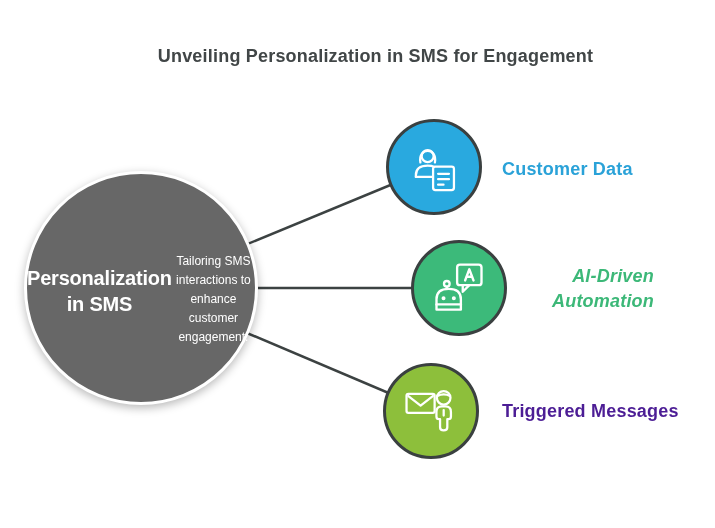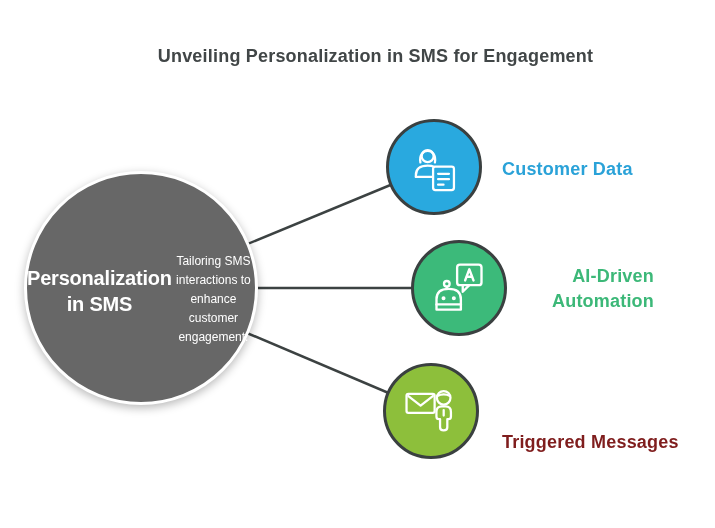--- a/index.html
+++ b/index.html
@@ -90,21 +90,21 @@
     font-weight: bold;
     letter-spacing: 0.2px;
     white-space: nowrap;
     text-align: right;
   }
   .node-label.wrap { white-space: normal; width: 130px; line-height: 25px; }
   #node-customer { left: 386px; top: 119px; }
   #node-ai       { left: 411px; top: 240px; }
   #node-trigger  { left: 383px; top: 363px; }
   #label-customer { left: 502px; top: 157px; line-height: 24px; }
-  #label-ai       { left: 524px; top: 264px; }
+  #label-ai       { left: 524px; top: 264px; font-style: italic; }
   #label-trigger  { left: 502px; top: 399px; line-height: 24px; }
 </style>
 </head>
 <body>
 
 <div class="stage">
 
   <div class="page-title">Unveiling Personalization in SMS for Engagement</div>
 
   <svg class="connectors" viewBox="0 0 715 528" aria-hidden="true">
@@ -166,15 +166,15 @@
           <line x1="46" y1="31" x2="46" y2="37"></line>
         </g>
       </svg>
     </span>
   </div>
 
   <div class="node-label" id="label-customer" style="color: rgb(42, 162, 216);">Customer Data</div>
 
   <div class="node-label wrap" id="label-ai" style="color: rgb(60, 184, 120);">AI-Driven Automation</div>
 
-  <div class="node-label" id="label-trigger" style="color: #7f1d1d; margin-top: 31px;">Triggered Messages</div>
+  <div class="node-label" id="label-trigger" style="color: #4c1d95;">Triggered Messages</div>
 
 </div>
 
 </body></html>

